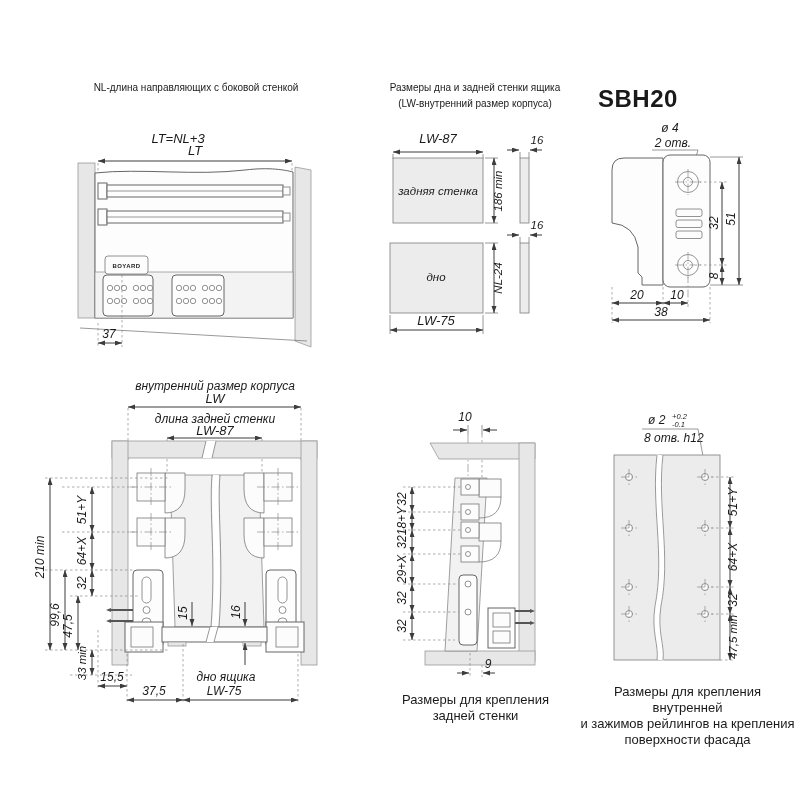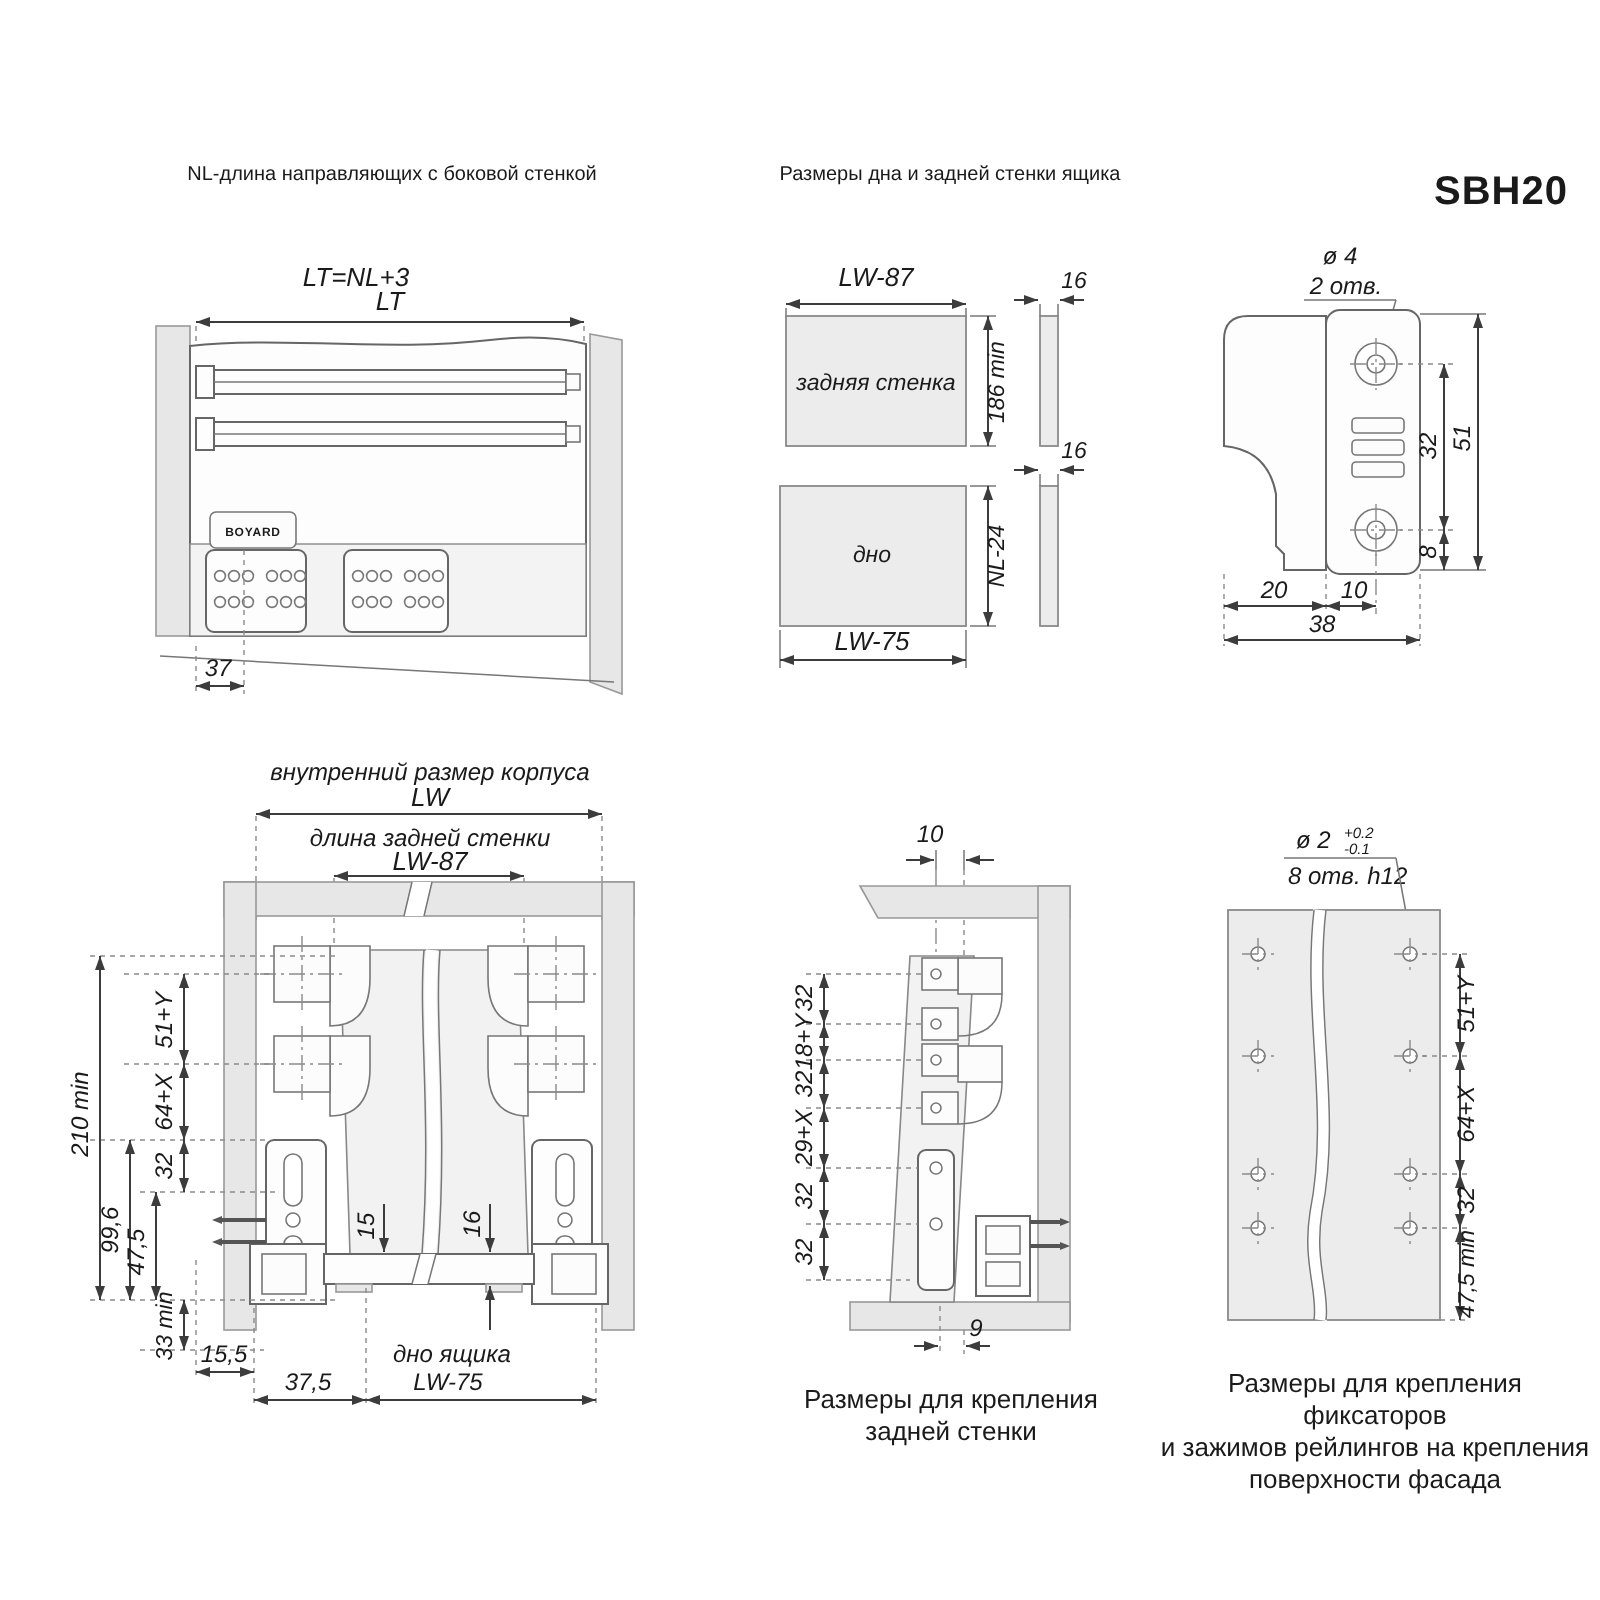--- a/index.html
+++ b/index.html
@@ -1,21 +1,21 @@
 <!DOCTYPE html>
 <html><head>
 <meta charset="utf-8">
 <style>
   html,body{margin:0;padding:0;}
   body{width:800px;height:800px;background:#fff;position:relative;
        font-family:"Liberation Sans",sans-serif;color:#1a1a1a;overflow:hidden;}
   .abs{position:absolute;}
   .hdr{font-size:10px;line-height:16px;text-align:center;}
   .cap{font-size:13px;line-height:16px;text-align:center;}
-  .prod{font-size:20px;font-weight:bold;text-align:right;letter-spacing:.5px;}
+  .prod{font-size:24px;font-weight:bold;text-align:left;letter-spacing:.5px;}
   svg{overflow:visible;}
   svg text{fill:#1a1a1a;}
   .td{font:italic 12px "Liberation Sans",sans-serif;}
   .td13{font:italic 13px "Liberation Sans",sans-serif;}
   .td11{font:italic 11.5px "Liberation Sans",sans-serif;}
   .td7{font:italic 7.5px "Liberation Sans",sans-serif;}
   .tlogo{font:bold 6px "Liberation Sans",sans-serif;letter-spacing:.4px;}
   .thin{stroke:#777;stroke-width:.75;fill:none;}
   .ext{stroke:#8a8a8a;stroke-width:.7;fill:none;stroke-dasharray:2.5,2.5;}
   .cl{stroke:#8a8a8a;stroke-width:.7;fill:none;stroke-dasharray:8,2.5,1.5,2.5;}
@@ -41,20 +41,21 @@
       <path d="M0,0 L7,2.5 L0,5 Z" fill="#3c3c3c"></path>
     </marker>
   </defs>
 </svg>
 
 <div class="abs hdr" style="left:18px;top:80px;width:356px">
   <div>NL-длина направляющих с боковой стенкой</div>
 </div>
 <div class="abs hdr" style="left:379px;top:80px;width:192px">
   <div>Размеры дна и задней стенки ящика</div>
+  <div>(LW-внутренний размер корпуса)</div>
 </div>
 <div class="abs prod" style="left:598px;top:85px;width:186px">SBH20</div>
 
 <svg class="abs" style="left:45px;top:125px" width="292" height="235" viewBox="0 0 292 235">
   <text class="td13" x="133" y="18" text-anchor="middle">LT=NL+3</text>
   <line class="ext" x1="53" y1="38" x2="53" y2="60"></line>
   <line class="ext" x1="247" y1="38" x2="247" y2="72"></line>
   <line class="dim" x1="53" y1="36" x2="247" y2="36"></line>
   <text class="td13" x="150" y="30" text-anchor="middle">LT</text>
 
@@ -467,16 +468,16 @@
   <text class="td" x="139" y="96" text-anchor="middle" transform="rotate(-90 139 96)">51+Y</text>
   <line class="dim" x1="132" y1="122" x2="132" y2="181"></line>
   <text class="td" x="139" y="151" text-anchor="middle" transform="rotate(-90 139 151)">64+X</text>
   <line class="dim" x1="132" y1="181" x2="132" y2="208"></line>
   <text class="td" x="139" y="194" text-anchor="middle" transform="rotate(-90 139 194)">32</text>
   <line class="dim" x1="132" y1="208" x2="132" y2="254"></line>
   <text class="td11" x="139" y="231" text-anchor="middle" transform="rotate(-90 139 231)">47,5 min</text>
 </svg>
 
 <div class="abs cap" style="left:580px;top:684px;width:215px">
-  <div>Размеры для крепления фиксаторов</div>
+  <div>Размеры для крепления внутренней</div>
   <div>и зажимов рейлингов на крепления</div>
   <div>поверхности фасада</div>
 </div>
 
 </body></html>

